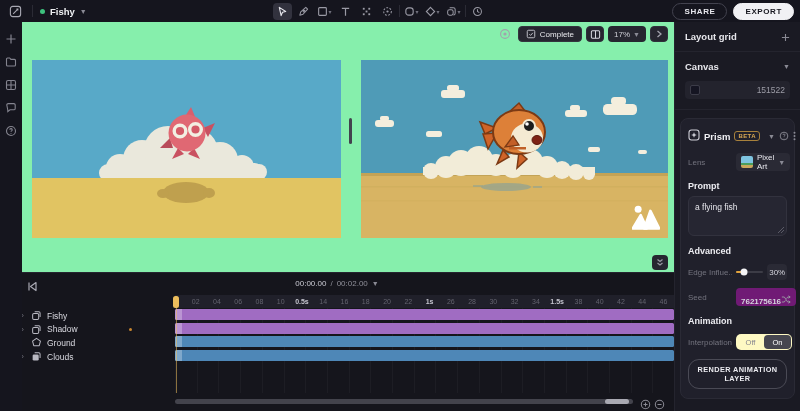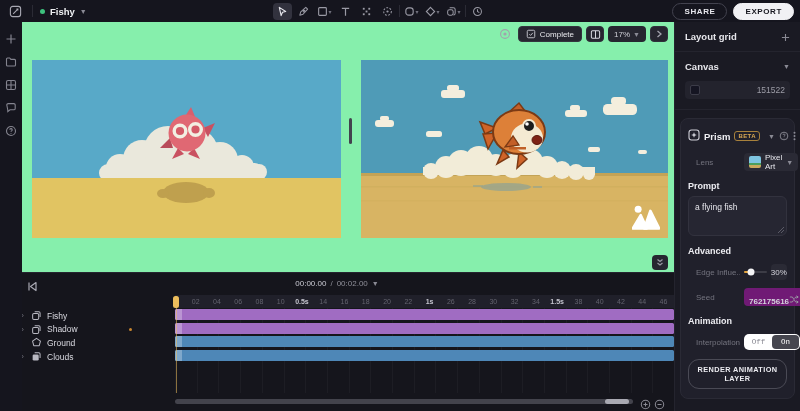--- a/index.html
+++ b/index.html
@@ -94,37 +94,37 @@
   .divider { height:1px; background:#24242e; flex:none; }
   .color-field { margin:0 10px 10px; background:#23232d; border-radius:4px; height:18px; display:flex; align-items:center; gap:6px; padding:0 5px; flex:none; cursor:pointer;justify-content:space-between; }
   .swatch { width:10px; height:10px; border-radius:2px; background:#151522; border:1px solid #3c3c48; }
   .color-hex { font-size:8.5px; color:#9c9ca6; }
 
   .prism-card { margin:8px 5px 0; background:#20202b; border:1px solid #2a2a35; border-radius:8px; padding:8px 7px 9px; flex:none; }
   .prism-head { display:flex; align-items:center; gap:4px; }
   .prism-title { font-size:9.5px; font-weight:bold; color:#f0f0f4; }
   .beta { border:1px solid #a8813c; color:#d9a853; font-size:6px; font-weight:bold; letter-spacing:.4px; border-radius:3px; padding:1px 3px; }
   .prism-head .sp { flex:1; }
-  .prow { display:flex; align-items:center; margin-top:8px; gap:4px;margin-left:8px; }
+  .prow { display:flex; align-items:center; margin-top:8px; gap:4px; }
   .plabel { font-size:8px; color:#74747f; width:44px; flex:none; white-space:nowrap; overflow:hidden; }
   .dd-box { flex:1; background:#2a2a35; border-radius:4px; height:18px; display:flex; align-items:center; gap:4px; padding:0 5px; cursor:pointer; }
   .lens-thumb { width:12px; height:12px; border-radius:2px; flex:none;
     background:linear-gradient(180deg,#7ec4e0 0 55%,#4a9e5c 55% 75%,#c9a85c 75% 100%); }
   .dd-box .ddtext { font-size:8px; color:#e8e8ee; flex:1; }
   .slider { position:relative; width:42px; height:2px; border-radius:2px; background:#3c3c46; cursor:pointer; }
   .slider .fill { position:absolute; left:0; top:0; bottom:0; background:#e2a33c; border-radius:2px; }
   .slider .knob { position:absolute; top:50%; width:7px; height:7px; border-radius:50%; background:#f4f4f6; transform:translate(-50%,-50%); }
   .valbox { margin-left:auto; background:#2a2a35; border-radius:4px; width:30px; height:16px; display:flex; align-items:center; justify-content:center; font-size:8px; color:#d4d4dc; }
   .p-sub { font-size:9px; font-weight:bold; color:#ececf1; margin-top:10px; }
   .prompt-box { margin-top:5px; background:#262632; border:1px solid #32323e; border-radius:6px; height:40px; padding:5px 6px; font-size:8.5px; color:#e4e4ea; position:relative; cursor:text; }
   .prompt-box::after { content:""; position:absolute; right:2px; bottom:2px; width:6px; height:6px;
     background:linear-gradient(135deg,transparent 0 50%,#5a5a66 50% 58%,transparent 58% 72%,#5a5a66 72% 80%,transparent 80%); }
   .seed-box { flex:1; background:#701a75; border-radius:4px; height:18px; display:flex; align-items:flex-end; padding:0 5px; font-size:8px; color:#d4d4dc;font-weight:bold; }
   .seed-box .sp { flex:1; }
-  .seg { margin-left:auto; background:#ffffff; border-radius:5px; padding:1px; display:flex;font-family:Liberation Mono, monospace; }
+  .seg { margin-left:auto; background:#fef9c3; border-radius:5px; padding:1px; display:flex; }
   .seg span { width:27px; height:14px; display:flex; align-items:center; justify-content:center; font-size:7.5px; color:#85858f; border-radius:4px; cursor:pointer; }
   .seg span.active { background:#46464f; color:#fff;text-align:center; }
   .render-btn { margin-top:9px; width:100%; border:1px solid #4a4a55; background:transparent; border-radius:11px; padding:5px 0; font-size:7.3px; font-weight:bold; letter-spacing:.4px; color:#ececf1; text-align:center; cursor:pointer; font-family:inherit; }
   .p-spacer { flex:1; }
 </style>
 </head>
 <body>
 
 <div class="app">
 

